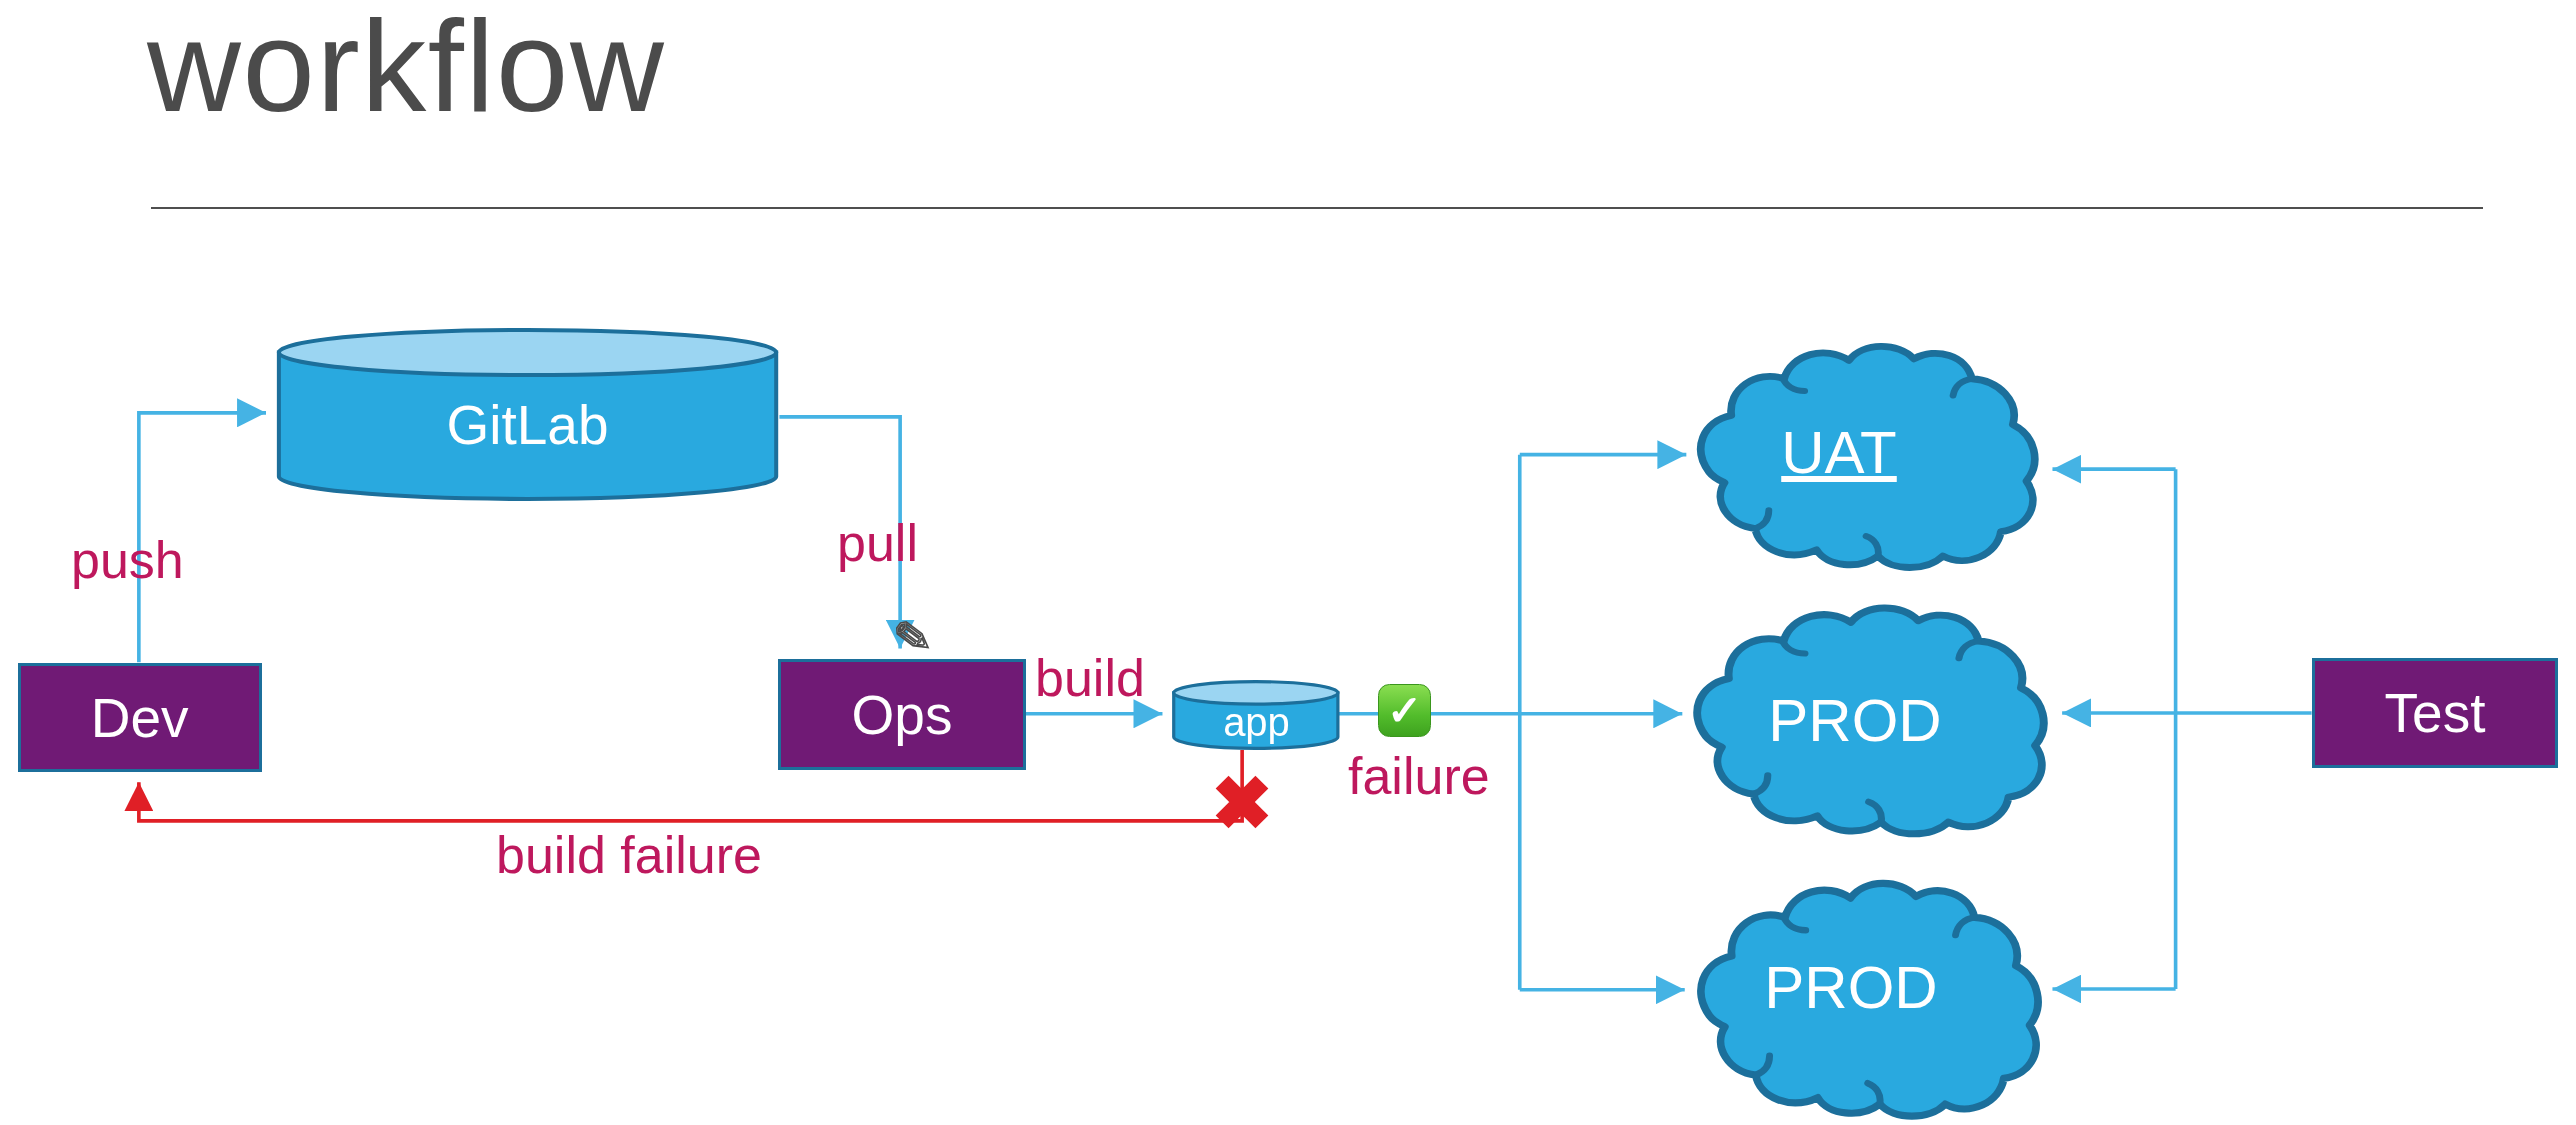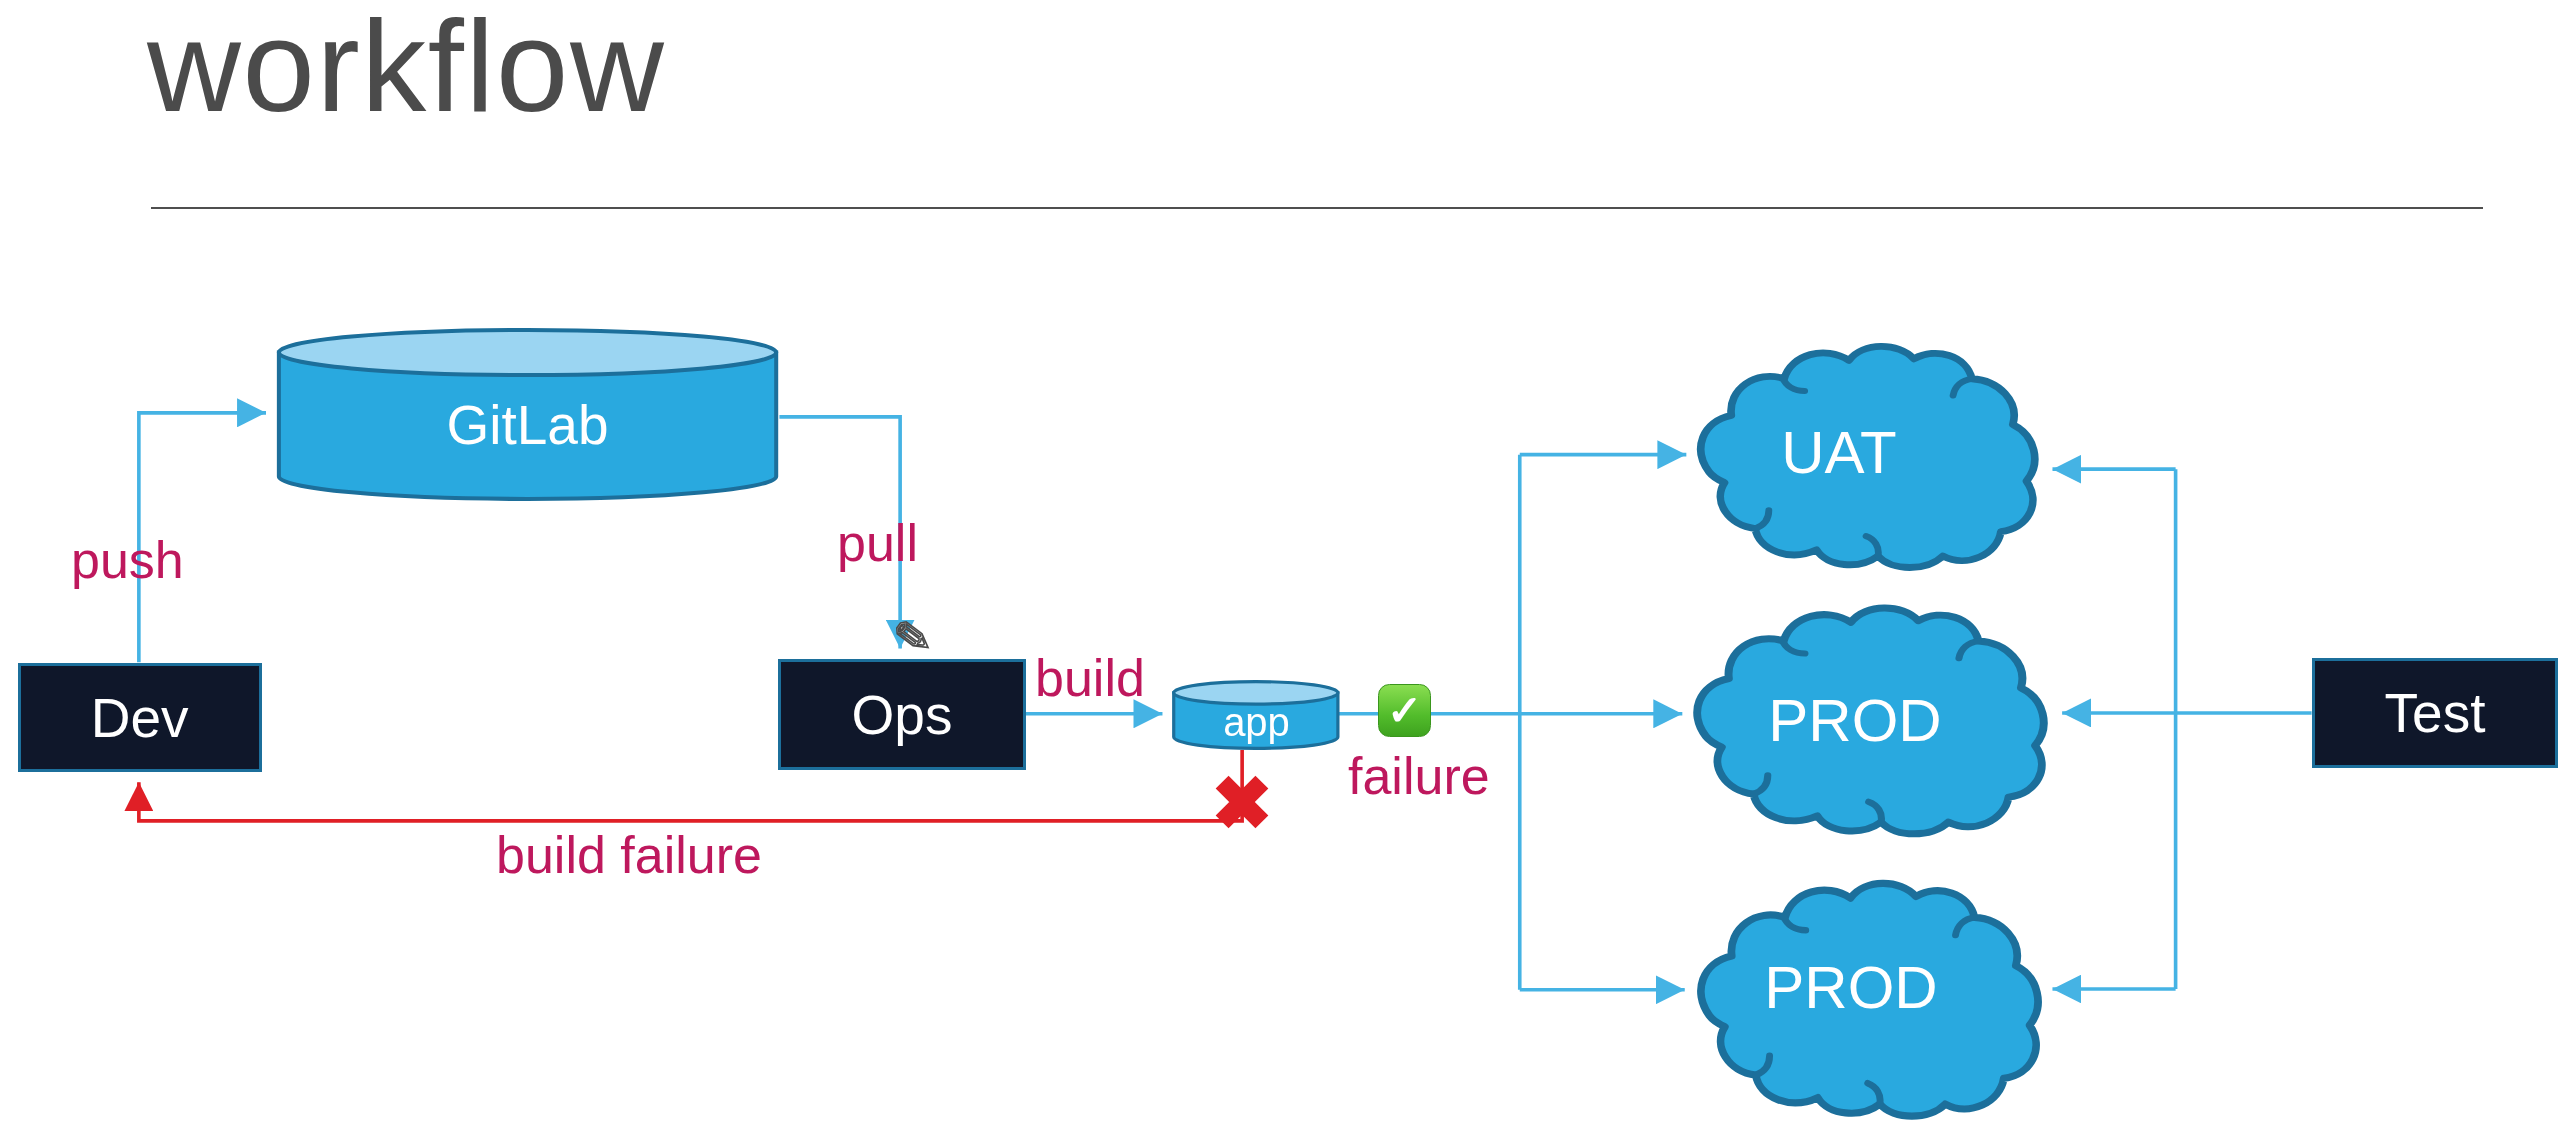--- a/index.html
+++ b/index.html
@@ -23,21 +23,21 @@
   .separator{
     position:absolute;
     left:151px;top:207px;
     width:2332px;height:2.4px;
     background:#4f4f4f;
   }
   .diagram-svg{position:absolute;left:0;top:0;width:2576px;height:1125px;}
   .node-box{
     position:absolute;
     box-sizing:border-box;
-    background:#0f172a;
+    background:#701a75;
     border:3.2px solid #1C6F9B;
     color:#ffffff;
     display:flex;align-items:center;justify-content:center;
     font-size:55px;
   }
   .shape-label{
     position:absolute;
     color:#ffffff;
     font-size:55px;
     text-align:center;
@@ -145,21 +145,21 @@
   </div>
   <div class="node-box" style="left:778px;top:659px;width:248px;height:111px;">
     <span>Ops</span>
   </div>
   <div class="node-box" style="left:2312px;top:658px;width:246px;height:110px;">
     <span>Test</span>
   </div>
 
   <div class="shape-label" style="left:276px;top:398px;width:503px;">GitLab</div>
   <div class="shape-label" style="left:1171px;top:702px;width:171px;font-size:40px;text-align:center;">app</div>
-  <div class="shape-label cloud-label" style="left:1678px;top:423px;width:322px;">UAT</div>
+  <div class="shape-label cloud-label" style="left:1678px;top:423px;width:322px;text-decoration:underline;">UAT</div>
   <div class="shape-label cloud-label" style="left:1686px;top:691px;width:338px;">PROD</div>
   <div class="shape-label cloud-label" style="left:1682px;top:958px;width:338px;">PROD</div>
 
   <div class="edge-label" style="left:71px;top:531px;">push</div>
   <div class="edge-label" style="left:837px;top:514px;">pull</div>
   <div class="edge-label" style="left:1035px;top:649px;">build</div>
   <div class="edge-label" style="left:1348px;top:747px;">failure</div>
   <div class="edge-label" style="left:496px;top:826px;">build failure</div>
 
   <div class="check-icon">

